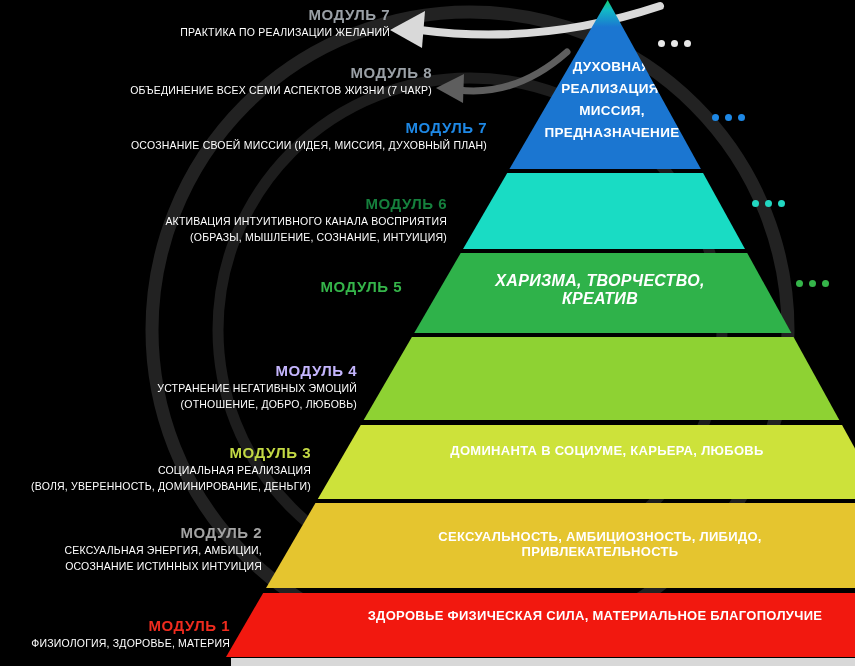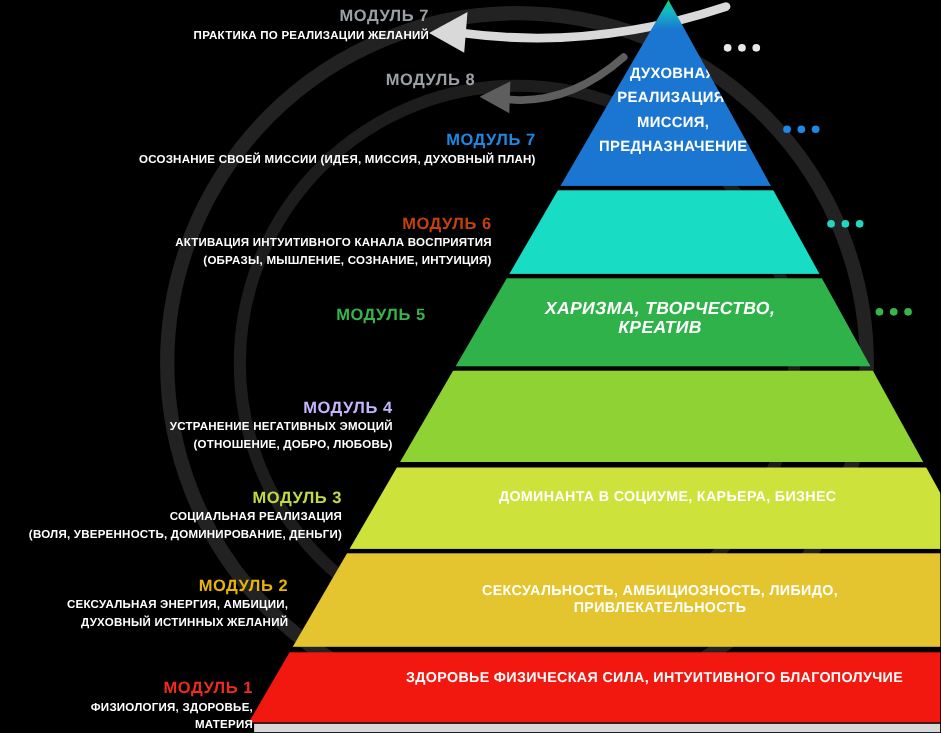--- a/index.html
+++ b/index.html
@@ -29,28 +29,28 @@
   }
   .label-1{left:276px;top:56px;width:220px;font-size:13.5px;line-height:22px;}
   .label-3{left:244px;top:272px;width:260px;font-size:16px;font-style:italic;}
   .label-5{left:211px;top:443px;width:340px;font-size:13px;}
   .label-6{left:134px;top:529px;width:480px;font-size:13px;}
   .label-7{left:134px;top:608px;width:470px;font-size:13px;}
   
   .module{position:absolute;text-align:right;z-index:3;}
   .module-title{font-weight:bold;font-size:15px;letter-spacing:.5px;}
   .module-desc{
-    color:#fff;font-weight:bold;font-size:10.5px;line-height:1.5;
+    color:#fff;font-weight:normal;font-size:10.5px;line-height:1.5;
     white-space:pre-line;margin-top:2px;letter-spacing:.2px;
   }
   .mod-9{top:6px;right:465px;}
   .mod-8{top:64px;right:423px;}
   .mod-7{top:119px;right:368px;margin-left:25px;}
   .mod-6{top:195px;right:408px;}
-  .mod-5{top:278px;right:468px;}
+  .mod-5{top:278px;right:453px;}
   .mod-4{top:362px;right:498px;}
   .mod-3{top:444px;right:544px;}
   .mod-2{top:524px;right:593px;}
   .mod-1{top:617px;right:625px;margin-left:31px;}
   
   .dots{position:absolute;display:flex;gap:6px;z-index:2;}
   .dot{width:7px;height:7px;border-radius:50%;background:currentColor;}
   .dots-1{left:658px;top:40px;}
   .dots-2{left:712px;top:114px;}
   .dots-3{left:752px;top:200px;}
@@ -79,58 +79,59 @@
     <div class="band band-4" style="--c: #8ed233;"></div>
     <div class="band band-5" style="--c: #cde23a;"></div>
     <div class="band band-6" style="--c: #e5c52f;"></div>
     <div class="band band-7" style="--c: #f2180f;"></div>
 
     <div class="band-label label-1">ДУХОВНАЯ
 РЕАЛИЗАЦИЯ,
 МИССИЯ,
 ПРЕДНАЗНАЧЕНИЕ</div>
     <div class="band-label label-3">ХАРИЗМА, ТВОРЧЕСТВО, КРЕАТИВ</div>
-    <div class="band-label label-5">ДОМИНАНТА В СОЦИУМЕ, КАРЬЕРА, БИЗНЕС</div>
+    <div class="band-label label-5">ДОМИНАНТА В СОЦИУМЕ, КАРЬЕРА, ЛЮБОВЬ</div>
     <div class="band-label label-6">СЕКСУАЛЬНОСТЬ, АМБИЦИОЗНОСТЬ, ЛИБИДО, ПРИВЛЕКАТЕЛЬНОСТЬ</div>
-    <div class="band-label label-7">ЗДОРОВЬЕ ФИЗИЧЕСКАЯ СИЛА, ИНТУИТИВНОГО БЛАГОПОЛУЧИЕ</div>
+    <div class="band-label label-7">ЗДОРОВЬЕ ФИЗИЧЕСКАЯ СИЛА, МАТЕРИАЛЬНОЕ БЛАГОПОЛУЧИЕ</div>
   </div>
 
   <div class="module mod-9">
     <div class="module-title" style="color: rgb(154, 160, 166);">МОДУЛЬ 7</div>
     <div class="module-desc">ПРАКТИКА ПО РЕАЛИЗАЦИИ ЖЕЛАНИЙ</div>
   </div>
   <div class="module mod-8">
     <div class="module-title" style="color: rgb(154, 160, 166);">МОДУЛЬ 8</div>
+    <div class="module-desc">ОБЪЕДИНЕНИЕ ВСЕХ СЕМИ АСПЕКТОВ ЖИЗНИ (7 ЧАКР)</div>
   </div>
   <div class="module mod-7">
     <div class="module-title" style="color: rgb(30, 136, 229);">МОДУЛЬ 7</div>
     <div class="module-desc">ОСОЗНАНИЕ СВОЕЙ МИССИИ (ИДЕЯ, МИССИЯ, ДУХОВНЫЙ ПЛАН)</div>
   </div>
   <div class="module mod-6">
-    <div class="module-title" style="color: #c2410c;">МОДУЛЬ 6</div>
+    <div class="module-title" style="color: #15803d;">МОДУЛЬ 6</div>
     <div class="module-desc">АКТИВАЦИЯ ИНТУИТИВНОГО КАНАЛА ВОСПРИЯТИЯ
 (ОБРАЗЫ, МЫШЛЕНИЕ, СОЗНАНИЕ, ИНТУИЦИЯ)</div>
   </div>
   <div class="module mod-5">
     <div class="module-title" style="color: rgb(53, 181, 74);">МОДУЛЬ 5</div>
   </div>
   <div class="module mod-4">
     <div class="module-title" style="color: #c4b5fd;">МОДУЛЬ 4</div>
     <div class="module-desc">УСТРАНЕНИЕ НЕГАТИВНЫХ ЭМОЦИЙ
 (ОТНОШЕНИЕ, ДОБРО, ЛЮБОВЬ)</div>
   </div>
   <div class="module mod-3">
     <div class="module-title" style="color: rgb(195, 217, 68);">МОДУЛЬ 3</div>
     <div class="module-desc">СОЦИАЛЬНАЯ РЕАЛИЗАЦИЯ
 (ВОЛЯ, УВЕРЕННОСТЬ, ДОМИНИРОВАНИЕ, ДЕНЬГИ)</div>
   </div>
   <div class="module mod-2">
-    <div class="module-title" style="color: #eab308;">МОДУЛЬ 2</div>
+    <div class="module-title" style="color: #a3a3a3;">МОДУЛЬ 2</div>
     <div class="module-desc">СЕКСУАЛЬНАЯ ЭНЕРГИЯ, АМБИЦИИ,
-ДУХОВНЫЙ ИСТИННЫХ ЖЕЛАНИЙ</div>
+ОСОЗНАНИЕ ИСТИННЫХ ИНТУИЦИЯ</div>
   </div>
   <div class="module mod-1">
     <div class="module-title" style="color: rgb(239, 43, 30);">МОДУЛЬ 1</div>
     <div class="module-desc">ФИЗИОЛОГИЯ, ЗДОРОВЬЕ, МАТЕРИЯ</div>
   </div>
 
   <div class="dots dots-1" style="color: rgb(232, 232, 232);">
     <span class="dot"></span>
     <span class="dot"></span>
     <span class="dot"></span>

